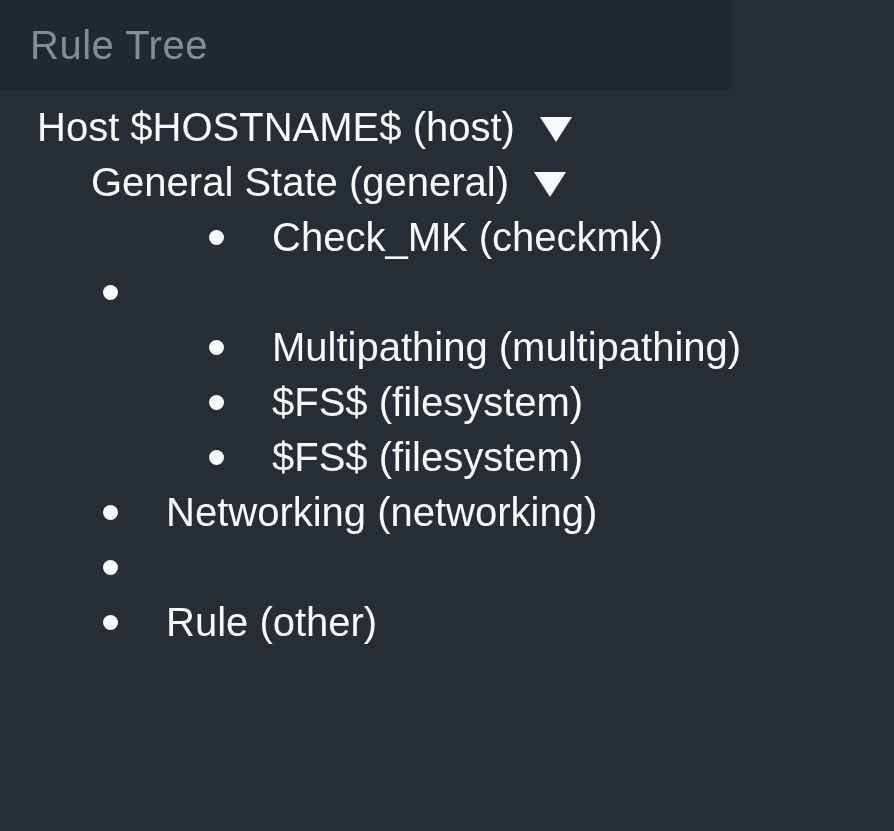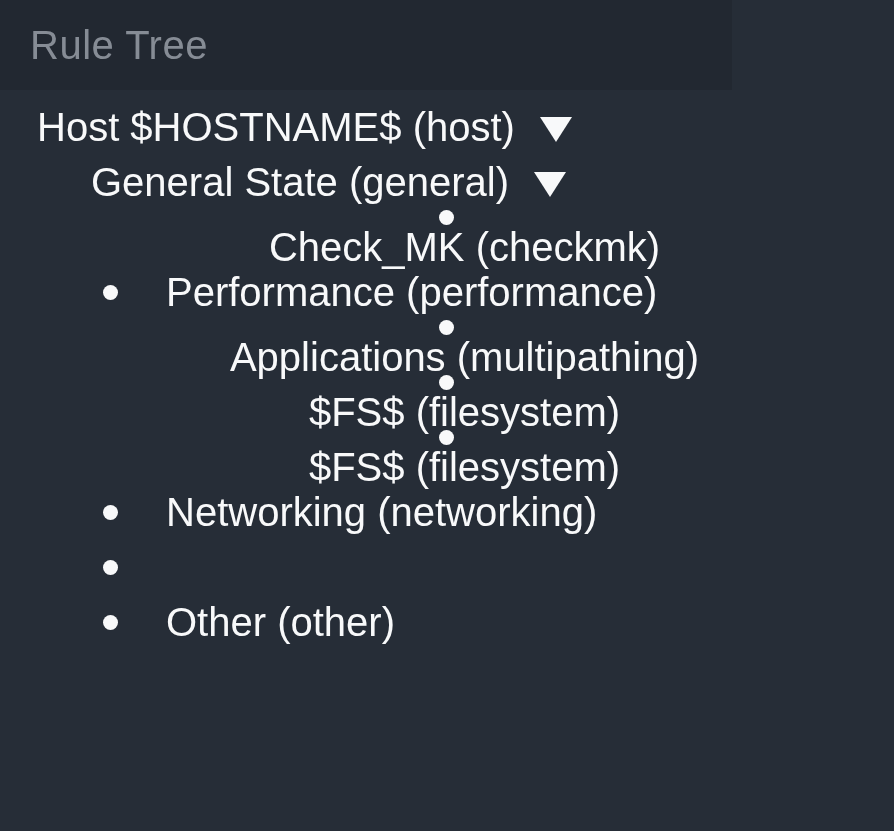--- a/index.html
+++ b/index.html
@@ -68,21 +68,21 @@
     border-left: 16px solid transparent;
     border-right: 16px solid transparent;
     border-top: 25px solid var(--tree-text);
     margin-left: 25px;
     margin-top: 4px;
     flex: 0 0 auto;
   }
   
   .lvl-0 { margin-left: 37px; }
   .lvl-1 { margin-left: 91px; }
-  .lvl-2 { margin-left: 197px; flex-direction: column; }
+  .lvl-2 { margin-left: 197px; }
 </style>
 </head>
 <body>
 
 <div class="panel">
   <div class="panel-header">
     <span class="panel-title">Rule Tree</span>
   </div>
   <div class="tree" id="tree">
       <div class="row lvl-0">
@@ -92,39 +92,38 @@
       <div class="row lvl-1">
         <span class="label">General State (general)</span>
         <span class="triangle"></span>
       </div>
       <div class="row lvl-2">
         <span class="bullet"></span>
         <span class="label">Check_MK (checkmk)</span>
       </div>
       <div class="row lvl-1">
         <span class="bullet"></span>
-        <span class="label">Performance (performance)</span>
       </div>
       <div class="row lvl-2">
         <span class="bullet"></span>
-        <span class="label">Applications (multipathing)</span>
+        <span class="label">Multipathing (multipathing)</span>
       </div>
       <div class="row lvl-2">
         <span class="bullet"></span>
         <span class="label">$FS$ (filesystem)</span>
       </div>
       <div class="row lvl-2">
         <span class="bullet"></span>
         <span class="label">$FS$ (filesystem)</span>
       </div>
       <div class="row lvl-1">
         <span class="bullet"></span>
         <span class="label">Networking (networking)</span>
       </div>
       <div class="row lvl-1">
         <span class="bullet"></span>
       </div>
       <div class="row lvl-1">
         <span class="bullet"></span>
-        <span class="label">Other (other)</span>
+        <span class="label">Rule (other)</span>
       </div>
     </div>
 </div>
 
 </body></html>

